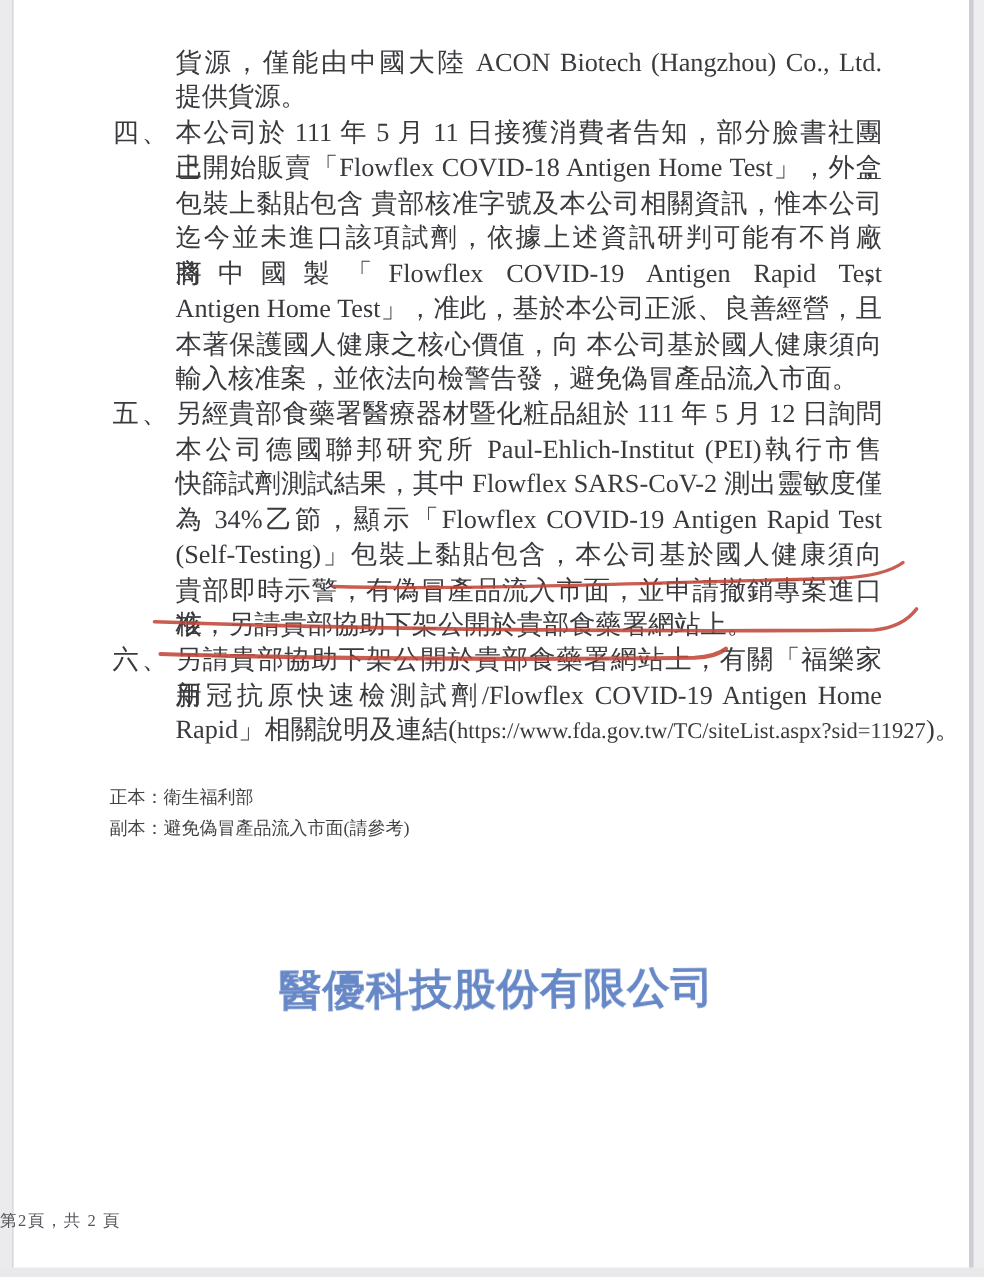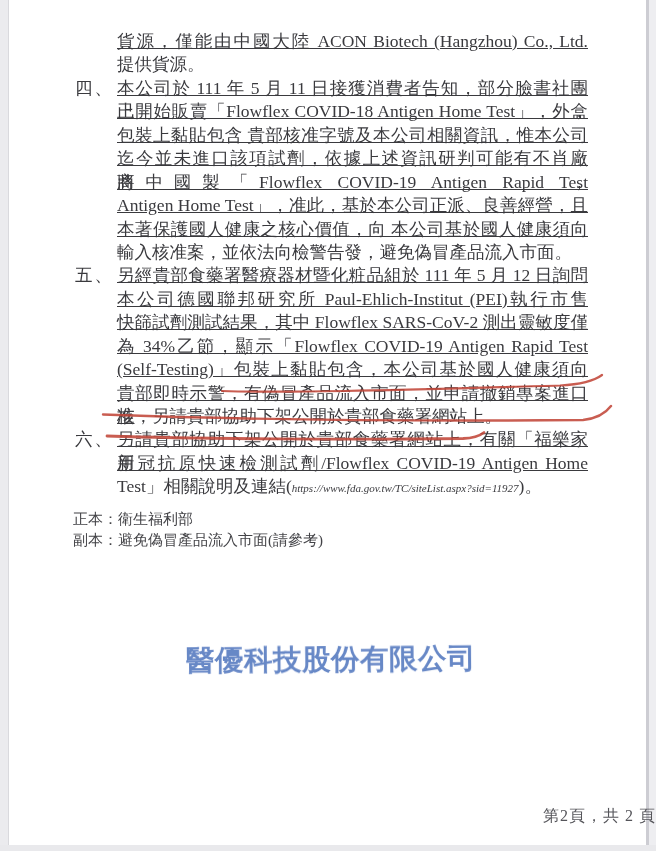--- a/index.html
+++ b/index.html
@@ -10,36 +10,36 @@
     color:#3a3a3e;
   }
   
   .edge-left{position:absolute;left:0;top:0;width:8px;height:851px;background:#ebebee;border-right:1px solid #d9d9dd;}
   .edge-right{position:absolute;right:0;top:0;width:7px;height:851px;background:#eeeef1;border-left:3px solid #cdcdd3;}
   .edge-bottom{position:absolute;left:0;bottom:0;width:656px;height:6px;background:#e9e9ec;}
 
   .textcol{position:absolute;left:117px;top:30px;width:471px;}
   .group{position:relative;}
   .line{font-size:17.5px;line-height:23.45px;height:23.45px;}
-  .j{text-align:justify;text-align-last:justify;text-decoration:underline;}
+  .j{text-align:justify;text-align-last:justify;}
   .nowrap{white-space:nowrap;overflow:visible;}
   .num{position:absolute;left:-42px;top:0;font-size:17.5px;line-height:23.45px;letter-spacing:2px;}
-  .url{font-size:11px;letter-spacing:0;font-style:italic;}
+  .url{font-size:15px;letter-spacing:0;}
 
-  .dist{margin-top:10px;margin-left:-44px;font-size:15px;line-height:21.5px;color:#434347;}
+  .dist{margin-top:22px;margin-left:-44px;font-size:12px;line-height:21.5px;color:#434347;}
 
   .stamp{
     position:absolute;left:186px;top:641px;
     font-size:28.5px;font-weight:600;letter-spacing:0.5px;
     color:#5b7ec2;opacity:.92;filter:blur(.4px);
     transform:rotate(-.5deg);white-space:nowrap;
   }
   .footer{
-    position:absolute;left:0;right:0;top:806px;text-align:right;
-    font-size:16px;letter-spacing:1px;color:#55555a;
+    position:absolute;left:0;right:0;top:806px;text-align:left;
+    font-size:11px;letter-spacing:1px;color:#55555a;
   }
   svg.redlines{position:absolute;left:0;top:0;pointer-events:none;}
 </style>
 </head>
 <body>
 
 <div class="edge-left"></div>
 <div class="edge-right"></div>
 <div class="edge-bottom"></div>
 
@@ -71,21 +71,21 @@
     <div class="line j">(Self-Testing)」包裝上黏貼包含，本公司基於國人健康須向</div>
     <div class="line j">貴部即時示警，有偽冒產品流入市面，並申請撤銷專案進口核</div>
     <div class="line">准，另請貴部協助下架公開於貴部食藥署網站上。</div>
   </div>
 
   <div class="group">
     <span class="num">六、</span>
     <div class="line j">另請貴部協助下架公開於貴部食藥署網站上，有關「福樂家用</div>
     <div class="line j">新冠抗原快速檢測試劑/Flowflex COVID-19 Antigen Home</div>
     <div class="line nowrap">
-      <span>Test」相關說明及連結(</span><span class="url">https://www.fda.gov.tw/TC/siteList.aspx?sid=11927</span><span>)。</span>
+      <span>Rapid」相關說明及連結(</span><span class="url">https://www.fda.gov.tw/TC/siteList.aspx?sid=11927</span><span>)。</span>
     </div>
   </div>
 
   <div class="dist">
     <div>正本：衛生福利部</div>
     <div>副本：避免偽冒產品流入市面(請參考)</div>
   </div>
 
 </div>
 

